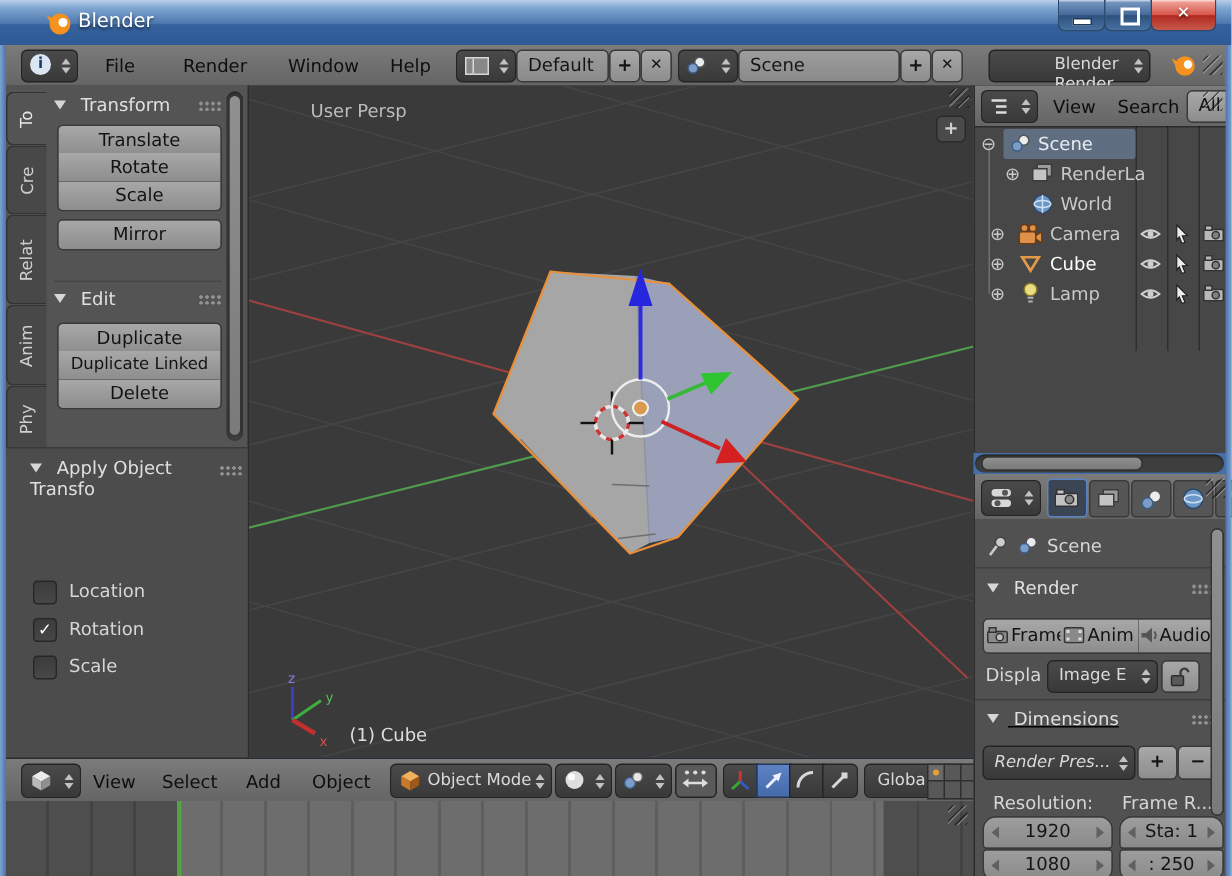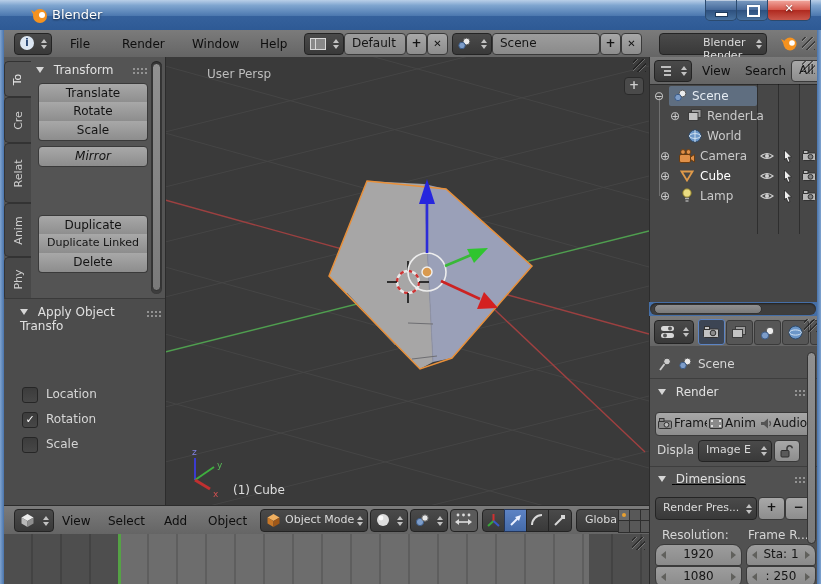--- a/index.html
+++ b/index.html
@@ -229,22 +229,27 @@
     </div>
 
   <div class="abs" style="left:32px;top:6px;width:112px;height:16px;">
     <span class="parrow"></span>
     <span class="panel-title">Transform</span>
     <span class="abs dots" style="right:0;top:4px;"></span>
   </div>
   <div class="abs btn-light" style="left:34px;top:26px;width:108px;height:19px;line-height:18px;border-radius:4px 4px 0 0;">Translate</div>
   <div class="abs btn-light" style="left:34px;top:45px;width:108px;height:19px;line-height:18px;border-radius:0;border-top:none;">Rotate</div>
   <div class="abs btn-light" style="left:34px;top:64px;width:108px;height:19px;line-height:18px;border-radius:0 0 4px 4px;border-top:none;">Scale</div>
-  <div class="abs btn-light" style="left:34px;top:89px;width:108px;height:19px;line-height:18px;font-style:italic;">Mirror</div>
-
+  <div class="abs btn-light" style="left:34px;top:89px;width:108px;height:19px;line-height:18px;">Mirror</div>
+
+  <div class="abs" style="left:32px;top:130px;width:112px;height:16px;border-top:1px solid #464646;padding-top:4px;">
+    <span class="parrow"></span>
+    <span class="panel-title">Edit</span>
+    <span class="abs dots" style="right:0;top:8px;"></span>
+  </div>
   <div class="abs btn-light" style="left:34px;top:158px;width:108px;height:19px;line-height:18px;border-radius:4px 4px 0 0;">Duplicate</div>
   <div class="abs btn-light" style="left:34px;top:177px;width:108px;height:19px;line-height:18px;border-radius:0;border-top:none;font-size:11px;">Duplicate Linked</div>
   <div class="abs btn-light" style="left:34px;top:196px;width:108px;height:19px;line-height:18px;border-radius:0 0 4px 4px;border-top:none;">Delete</div>
 
   <div class="abs scroll-track" style="left:147px;top:4px;width:11px;height:233px;">
     <div class="scroll-pill" style="position:absolute;left:1px;top:2px;width:7px;height:226px;"></div>
   </div>
 
   <div class="abs" style="left:0;top:241px;width:161px;height:207px;background:#4c4c4c;border-top:1px solid #3a3a3a;">
     <div class="abs" style="left:16px;top:6px;width:140px;">
@@ -608,21 +613,21 @@
   </div>
 
   <div class="abs" style="left:0;top:120px;width:168px;height:1px;background:#3e3e3e;"></div>
 
   <div class="abs" style="left:8px;top:126px;width:152px;text-decoration:underline;">
     <span class="parrow"></span>
     <span class="panel-title">Dimensions</span>
   </div>
   <div class="abs dots" style="left:144px;top:130px;"></div>
 
-  <div class="abs btn-dark" style="left:5px;top:151px;width:100px;height:21px;">
+  <div class="abs btn-dark" style="left:5px;top:151px;width:100px;height:21px;font-style:italic;">
     <span class="abs" style="left:7px;top:3px;font-size:11px;">Render Pres...</span>
     <span class="updn">
         <i class="u"></i>
         <i class="d"></i>
       </span>
   </div>
   <div class="abs btn-light" style="left:108px;top:151px;width:25px;height:21px;line-height:19px;font-weight:bold;">+</div>
   <div class="abs btn-light" style="left:135px;top:151px;width:25px;height:21px;line-height:19px;font-weight:bold;">−</div>
 
   <span class="abs txt-light" style="left:12px;top:182px;">Resolution:</span>

